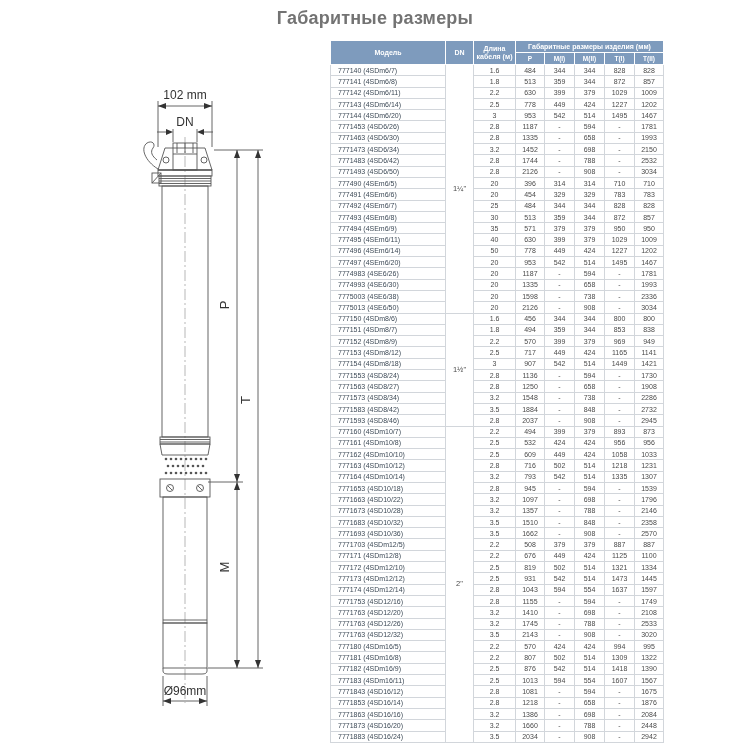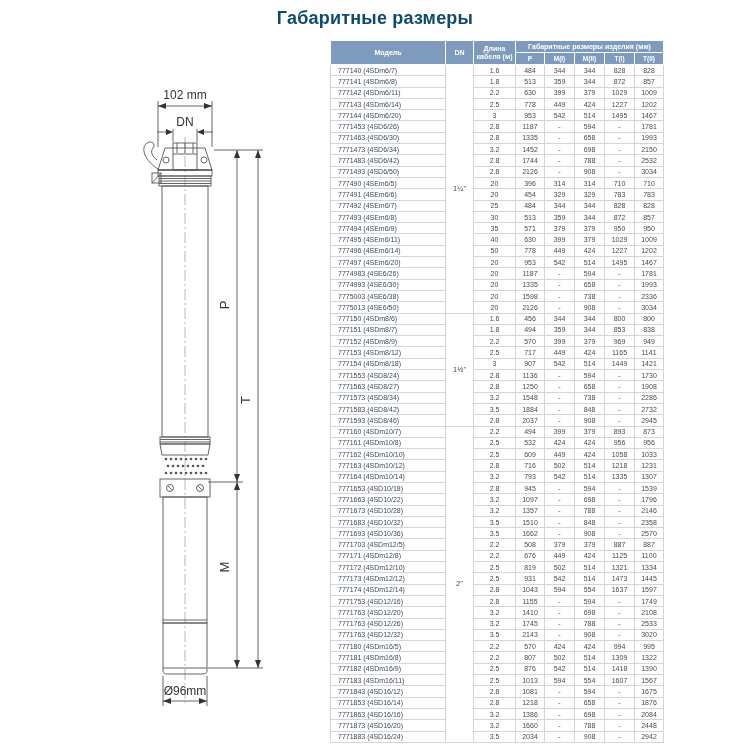--- a/index.html
+++ b/index.html
@@ -3,21 +3,21 @@
 <meta charset="utf-8">
 <style>
   html,body{margin:0;padding:0;}
   body{
     width:750px;height:750px;position:relative;overflow:hidden;
     background:#ffffff;font-family:"Liberation Sans", sans-serif;
     --header-bg:#7e9bbd; --border:#d2d6db; --model-text:#3d4a57; --value-text:#4a4a4a;
   }
   .page-title{
     position:absolute;top:8px;left:0;width:750px;text-align:center;
-    font-size:18px;font-weight:700;color:#0c4a6e;letter-spacing:.2px;
+    font-size:18px;font-weight:700;color:#737373;letter-spacing:.2px;
   }
   svg.diagram{position:absolute;left:95px;top:75px;}
   svg text{font-family:"Liberation Sans", sans-serif;fill:#333;}
   table.dims{
     position:absolute;left:330px;top:40px;width:333px;
     border-collapse:collapse;table-layout:fixed;
   }
   table.dims th{
     background:var(--header-bg);color:#fff;font-weight:600;font-size:7px;
     border:1px solid #fff;height:11px;padding:0 1px;line-height:1.1;text-align:center;

